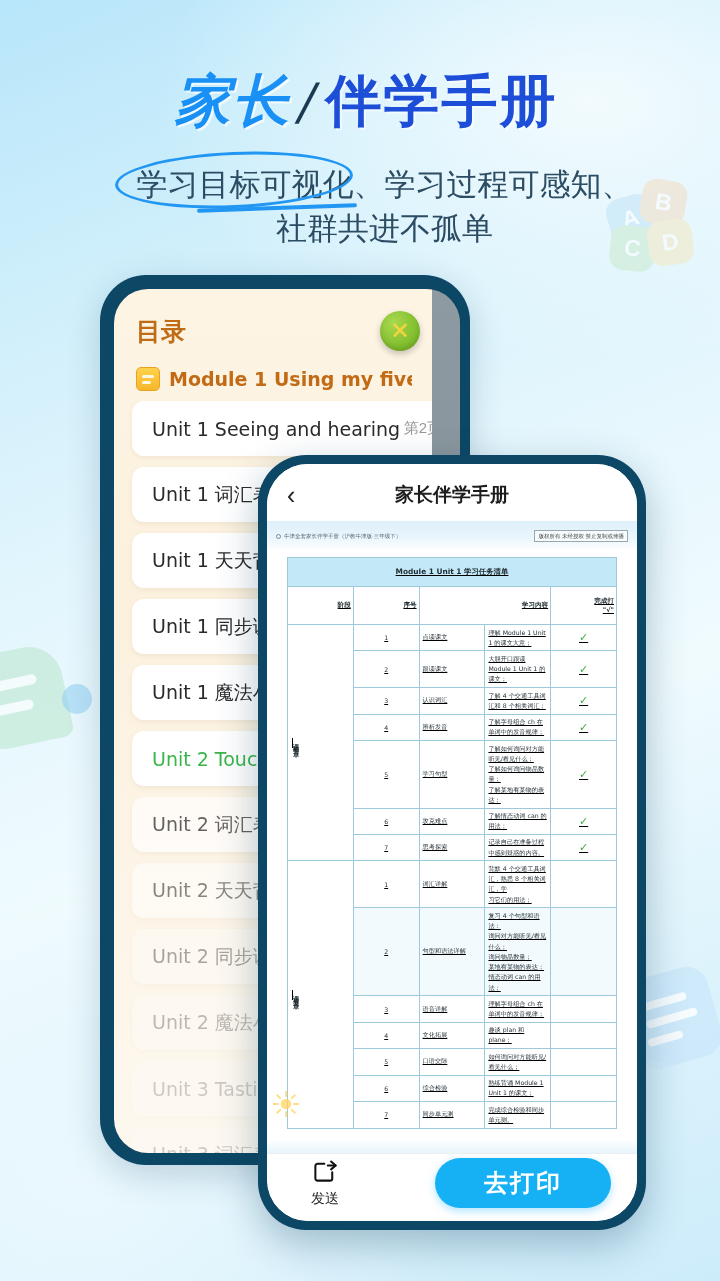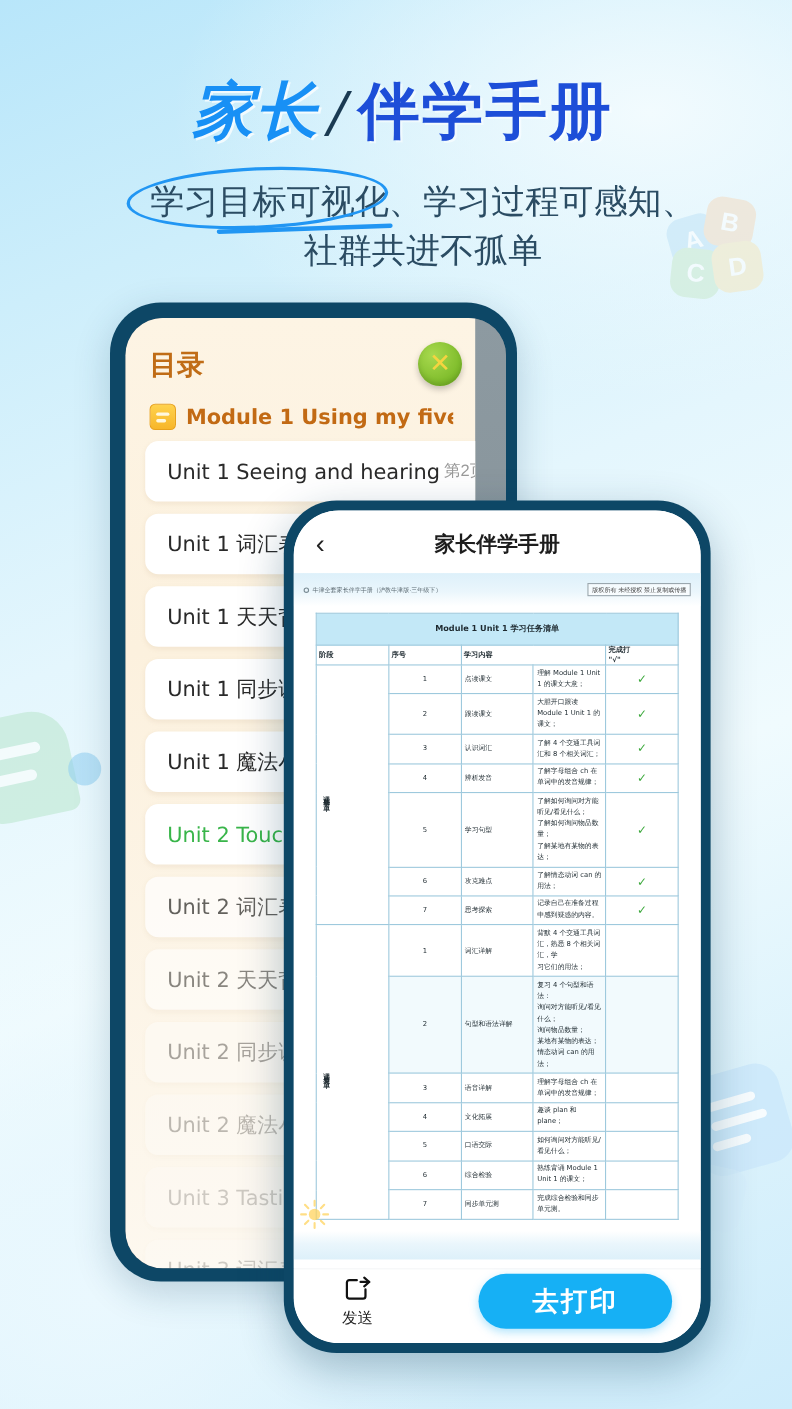--- a/index.html
+++ b/index.html
@@ -269,32 +269,33 @@
   .page-right-tag {
     font-size: 5.5px; color: #444; border: .7px solid #9aa7ae;
     padding: 1.5px 3px; white-space: nowrap; background: rgba(255,255,255,.6);
   }
 
   .tbl-wrap { padding: 6px 20px 0 20px; }
   table.task {
     width: 100%; border-collapse: collapse;
     table-layout: fixed;
     font-family: "DejaVu Sans", "Liberation Sans", sans-serif;
+    text-decoration: underline;
   }
   table.task td, table.task th {
     border: .6px solid #9ec9dd;
     font-size: 6.2px; color: #1e2a30;
     padding: 2.5px 3px; vertical-align: middle;
   }
   .tbl-title {
     background: #c3e8f7; text-align: center;
     font-size: 7.4px !important; font-weight: 700;
     padding: 9px 3px !important;
   }
-  .tbl-head td { background: #ffffff; text-align: left; font-weight: 700; font-size: 6.6px !important; padding: 0 2px !important; }
+  .tbl-head td { background: #ffffff; text-align: right; font-weight: 700; font-size: 6.6px !important; padding: 10px 2px !important; }
   .col-stage { width: 8%; text-align: center; }
   .col-no    { width: 8%; text-align: center; }
   .col-task  { width: 16%; }
   .col-body  { width: 55%; }
   .col-done  { width: 13%; text-align: center; }
   .stage-cell {
     text-align: center; font-weight: 700; writing-mode: vertical-rl;
     letter-spacing: 2px; font-size: 6.2px;
   }
   .check { color: #3faa3f; font-size: 11px; font-weight: 700; line-height: 1; }

